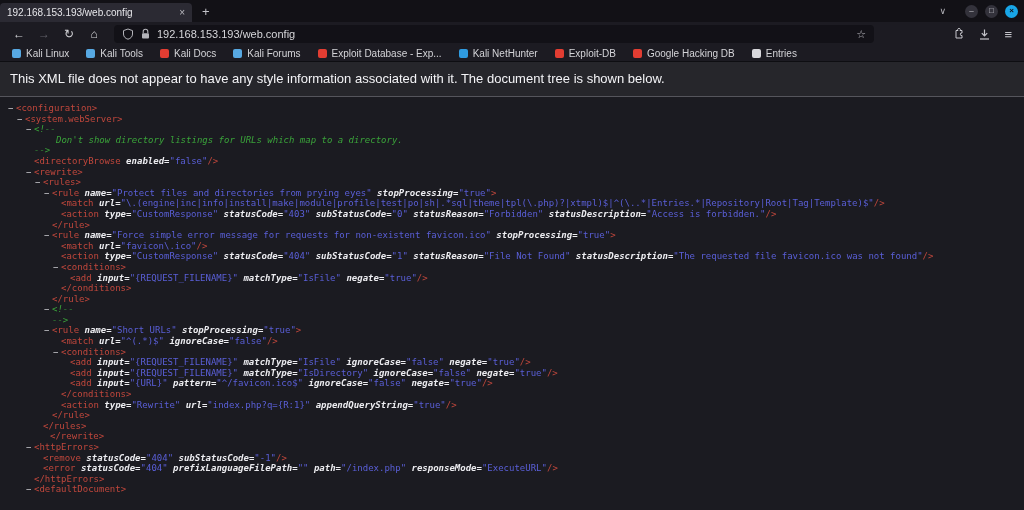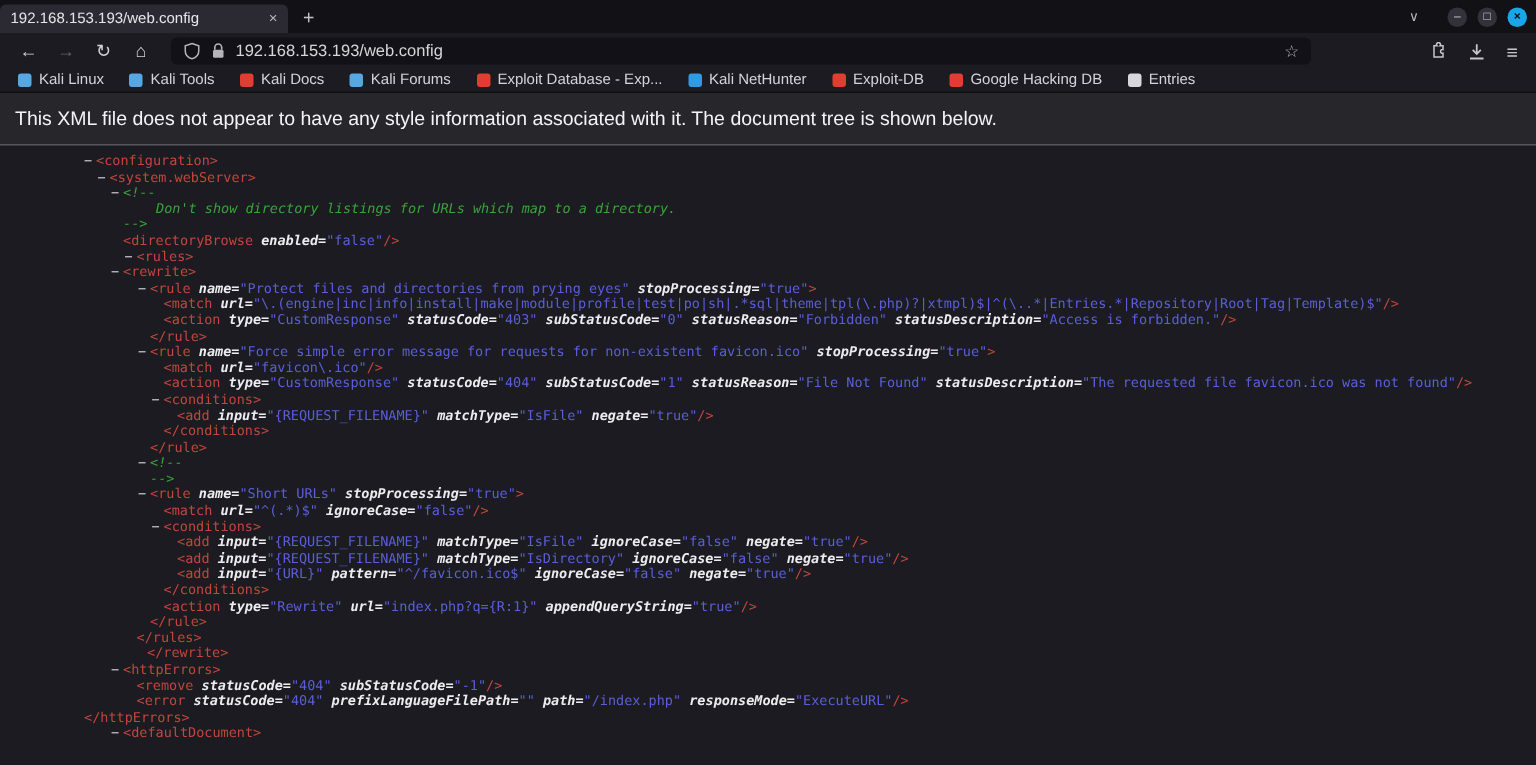--- a/index.html
+++ b/index.html
@@ -33,21 +33,21 @@
   
   .bookmarksbar { height:16px; background:#1c1b22; display:flex; align-items:center; gap:17px;
                   padding:0 12px; border-bottom:1px solid #0e0e12; white-space:nowrap; overflow:hidden; }
   .bm { display:flex; align-items:center; gap:5px; font-size:10px; color:#d4d4d8; }
   .bm-ic { width:9px; height:9px; border-radius:2px; flex:none; }
 
   
   .notice { background:#26262b; border-bottom:1px solid #55555c; color:#f4f4f7;
             font-size:13px; padding:9px 10px 10px; }
   .xmltree { padding-top:6px; font-family:"DejaVu Sans Mono", monospace; font-size:9px; }
-  .xline { white-space:pre; line-height:10.6px; height:10.6px;margin-left:48px; }
+  .xline { white-space:pre; line-height:10.6px; height:10.6px; }
   .xm { display:inline-block; width:8px; color:#cfcfd4; }
   .xt { color:var(--tag); }
   .xa { color:var(--attr); font-weight:bold;font-style:italic; }
   .xv { color:var(--value); }
   .xc { color:var(--comment); font-style:italic; }
 </style>
 </head>
 <body>
 
 <div class="tabbar">
@@ -133,22 +133,22 @@
   </div>
 
 <div class="notice">This XML file does not appear to have any style information associated with it. The document tree is shown below.</div>
 <div class="xmltree">
     <div class="xline" style="padding-left: 8px;"><span class="xm">−</span><span class="xt">&lt;configuration&gt;</span></div>
     <div class="xline" style="padding-left: 17px;"><span class="xm">−</span><span class="xt">&lt;system.webServer&gt;</span></div>
     <div class="xline" style="padding-left: 26px;"><span class="xm">−</span><span class="xc">&lt;!--</span></div>
     <div class="xline" style="padding-left: 48px;"><span class="xm"></span><span class="xc">Don't show directory listings for URLs which map to a directory.</span></div>
     <div class="xline" style="padding-left: 26px;"><span class="xm"></span><span class="xc">--&gt;</span></div>
     <div class="xline" style="padding-left: 26px;"><span class="xm"></span><span class="xt">&lt;directoryBrowse</span><span class="xa"> enabled=</span><span class="xv">"false"</span><span class="xt">/&gt;</span></div>
+    <div class="xline" style="padding-left: 26px;"><span class="xm">−</span><span class="xt">&lt;rewrite&gt;</span></div>
     <div class="xline" style="padding-left: 35px;"><span class="xm">−</span><span class="xt">&lt;rules&gt;</span></div>
-    <div class="xline" style="padding-left: 26px;"><span class="xm">−</span><span class="xt">&lt;rewrite&gt;</span></div>
     <div class="xline" style="padding-left: 44px;"><span class="xm">−</span><span class="xt">&lt;rule</span><span class="xa"> name=</span><span class="xv">"Protect files and directories from prying eyes"</span><span class="xa"> stopProcessing=</span><span class="xv">"true"</span><span class="xt">&gt;</span></div>
     <div class="xline" style="padding-left: 53px;"><span class="xm"></span><span class="xt">&lt;match</span><span class="xa"> url=</span><span class="xv">"\.(engine|inc|info|install|make|module|profile|test|po|sh|.*sql|theme|tpl(\.php)?|xtmpl)$|^(\..*|Entries.*|Repository|Root|Tag|Template)$"</span><span class="xt">/&gt;</span></div>
     <div class="xline" style="padding-left: 53px;"><span class="xm"></span><span class="xt">&lt;action</span><span class="xa"> type=</span><span class="xv">"CustomResponse"</span><span class="xa"> statusCode=</span><span class="xv">"403"</span><span class="xa"> subStatusCode=</span><span class="xv">"0"</span><span class="xa"> statusReason=</span><span class="xv">"Forbidden"</span><span class="xa"> statusDescription=</span><span class="xv">"Access is forbidden."</span><span class="xt">/&gt;</span></div>
     <div class="xline" style="padding-left: 44px;"><span class="xm"></span><span class="xt">&lt;/rule&gt;</span></div>
     <div class="xline" style="padding-left: 44px;"><span class="xm">−</span><span class="xt">&lt;rule</span><span class="xa"> name=</span><span class="xv">"Force simple error message for requests for non-existent favicon.ico"</span><span class="xa"> stopProcessing=</span><span class="xv">"true"</span><span class="xt">&gt;</span></div>
     <div class="xline" style="padding-left: 53px;"><span class="xm"></span><span class="xt">&lt;match</span><span class="xa"> url=</span><span class="xv">"favicon\.ico"</span><span class="xt">/&gt;</span></div>
     <div class="xline" style="padding-left: 53px;"><span class="xm"></span><span class="xt">&lt;action</span><span class="xa"> type=</span><span class="xv">"CustomResponse"</span><span class="xa"> statusCode=</span><span class="xv">"404"</span><span class="xa"> subStatusCode=</span><span class="xv">"1"</span><span class="xa"> statusReason=</span><span class="xv">"File Not Found"</span><span class="xa"> statusDescription=</span><span class="xv">"The requested file favicon.ico was not found"</span><span class="xt">/&gt;</span></div>
     <div class="xline" style="padding-left: 53px;"><span class="xm">−</span><span class="xt">&lt;conditions&gt;</span></div>
     <div class="xline" style="padding-left: 62px;"><span class="xm"></span><span class="xt">&lt;add</span><span class="xa"> input=</span><span class="xv">"{REQUEST_FILENAME}"</span><span class="xa"> matchType=</span><span class="xv">"IsFile"</span><span class="xa"> negate=</span><span class="xv">"true"</span><span class="xt">/&gt;</span></div>
     <div class="xline" style="padding-left: 53px;"><span class="xm"></span><span class="xt">&lt;/conditions&gt;</span></div>
@@ -162,15 +162,15 @@
     <div class="xline" style="padding-left: 62px;"><span class="xm"></span><span class="xt">&lt;add</span><span class="xa"> input=</span><span class="xv">"{REQUEST_FILENAME}"</span><span class="xa"> matchType=</span><span class="xv">"IsDirectory"</span><span class="xa"> ignoreCase=</span><span class="xv">"false"</span><span class="xa"> negate=</span><span class="xv">"true"</span><span class="xt">/&gt;</span></div>
     <div class="xline" style="padding-left: 62px;"><span class="xm"></span><span class="xt">&lt;add</span><span class="xa"> input=</span><span class="xv">"{URL}"</span><span class="xa"> pattern=</span><span class="xv">"^/favicon.ico$"</span><span class="xa"> ignoreCase=</span><span class="xv">"false"</span><span class="xa"> negate=</span><span class="xv">"true"</span><span class="xt">/&gt;</span></div>
     <div class="xline" style="padding-left: 53px;"><span class="xm"></span><span class="xt">&lt;/conditions&gt;</span></div>
     <div class="xline" style="padding-left: 53px;"><span class="xm"></span><span class="xt">&lt;action</span><span class="xa"> type=</span><span class="xv">"Rewrite"</span><span class="xa"> url=</span><span class="xv">"index.php?q={R:1}"</span><span class="xa"> appendQueryString=</span><span class="xv">"true"</span><span class="xt">/&gt;</span></div>
     <div class="xline" style="padding-left: 44px;"><span class="xm"></span><span class="xt">&lt;/rule&gt;</span></div>
     <div class="xline" style="padding-left: 35px;"><span class="xm"></span><span class="xt">&lt;/rules&gt;</span></div>
     <div class="xline" style="padding-left: 42px;"><span class="xm"></span><span class="xt">&lt;/rewrite&gt;</span></div>
     <div class="xline" style="padding-left: 26px;"><span class="xm">−</span><span class="xt">&lt;httpErrors&gt;</span></div>
     <div class="xline" style="padding-left: 35px;"><span class="xm"></span><span class="xt">&lt;remove</span><span class="xa"> statusCode=</span><span class="xv">"404"</span><span class="xa"> subStatusCode=</span><span class="xv">"-1"</span><span class="xt">/&gt;</span></div>
     <div class="xline" style="padding-left: 35px;"><span class="xm"></span><span class="xt">&lt;error</span><span class="xa"> statusCode=</span><span class="xv">"404"</span><span class="xa"> prefixLanguageFilePath=</span><span class="xv">""</span><span class="xa"> path=</span><span class="xv">"/index.php"</span><span class="xa"> responseMode=</span><span class="xv">"ExecuteURL"</span><span class="xt">/&gt;</span></div>
-    <div class="xline" style=""><span class="xm"></span><span class="xt">&lt;/httpErrors&gt;</span></div>
+    <div class="xline" style="padding-left: 26px;"><span class="xm"></span><span class="xt">&lt;/httpErrors&gt;</span></div>
     <div class="xline" style="padding-left: 26px;"><span class="xm">−</span><span class="xt">&lt;defaultDocument&gt;</span></div>
   </div>
 
 </body></html>

